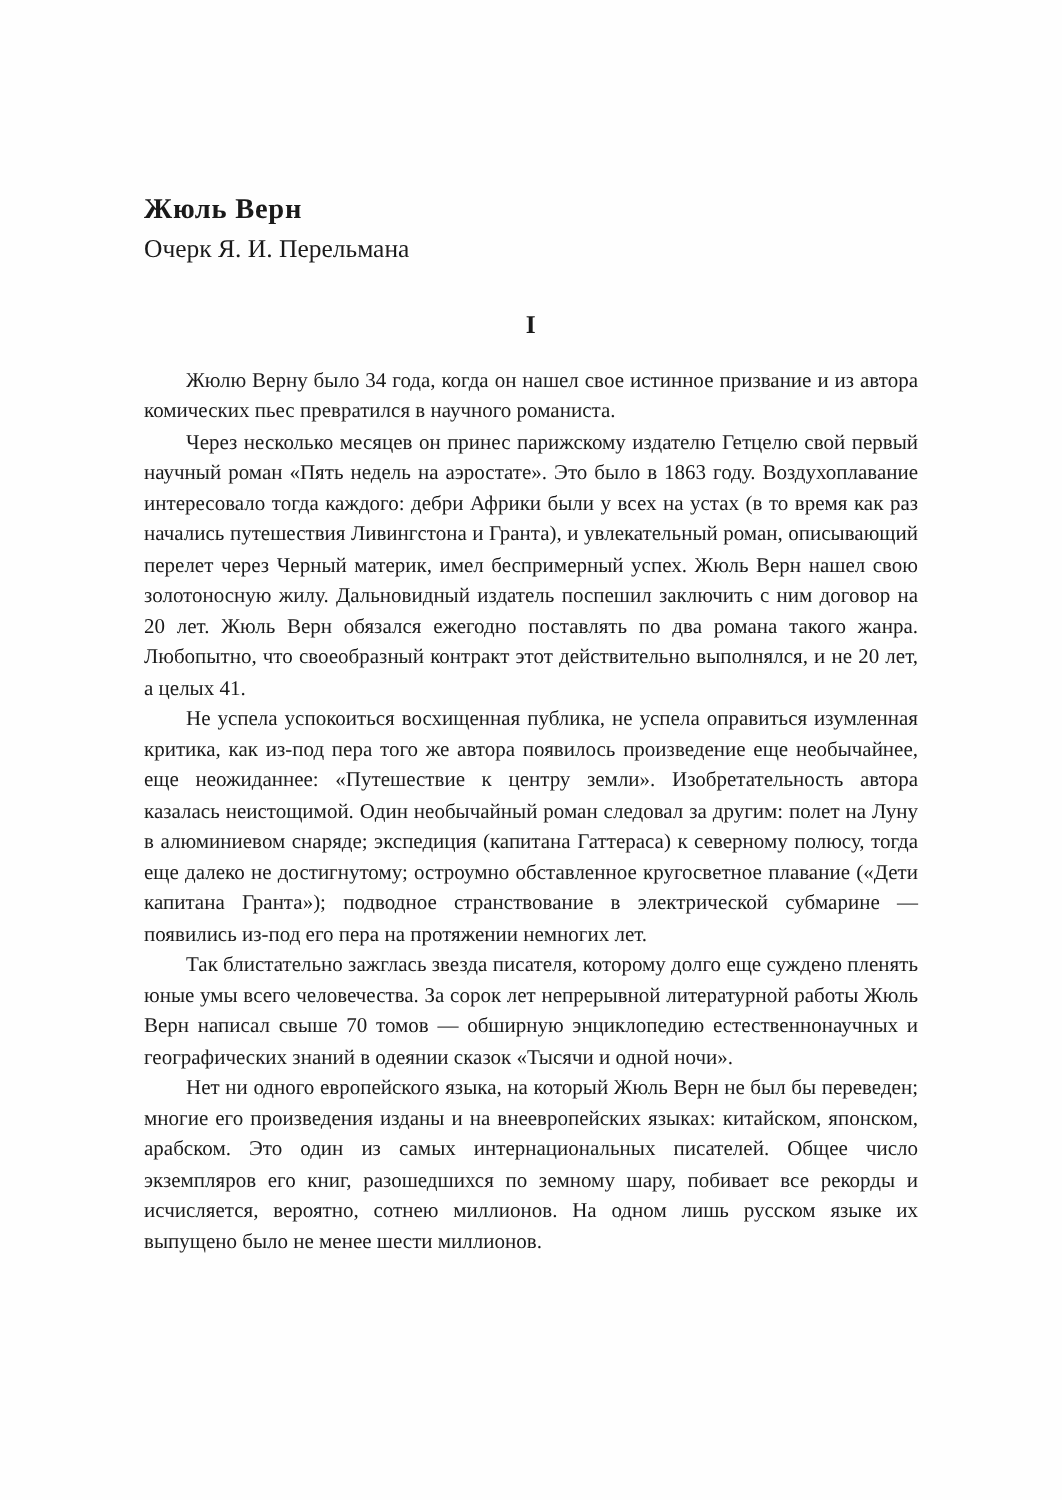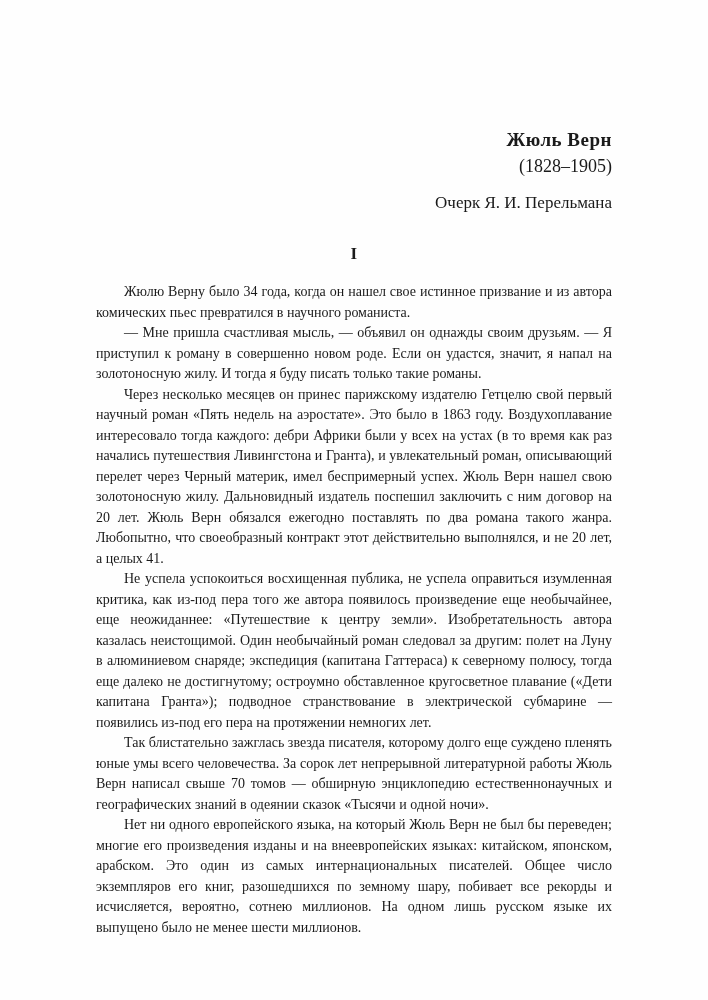--- a/index.html
+++ b/index.html
@@ -16,21 +16,21 @@
   }
   .page {
     position: relative;
     width: 708px;
     height: 1000px;
     box-sizing: border-box;
     padding: 128px 96px 60px 96px;
     background: #fefefe;
   }
   .title-block {
-    text-align: right;
+    text-align: left;
     margin-bottom: 2px;
   }
   .doc-title {
     font-size: 19px;
     font-weight: bold;
     letter-spacing: 0.5px;
     margin: 0 0 3px 0;
     line-height: 1.25;
   }
   .doc-dates {
@@ -59,28 +59,26 @@
     hyphens: manual;
   }
 </style>
 </head>
 <body>
 
 <div class="page">
 
   <div class="title-block">
     <h1 class="doc-title">Жюль Верн</h1>
-    <div class="doc-dates">(1828–1905)</div>
     <div class="doc-subtitle">Очерк Я. И. Перельмана</div>
   </div>
 
   <div class="section-number">I</div>
 
   <div class="body-text">
     <p>Жюлю Верну было 34 года, когда он нашел свое истинное призвание и из автора комических пьес превратился в научного романиста.</p>
-    <p>— Мне пришла счастливая мысль, — объявил он однажды своим друзьям. — Я приступил к роману в совершенно новом роде. Если он удастся, значит, я напал на золотоносную жилу. И тогда я буду писать только такие романы.</p>
     <p>Через несколько месяцев он принес парижскому издателю Гетцелю свой первый научный роман «Пять недель на аэростате». Это было в 1863 году. Воздухоплавание интересовало тогда каждого: дебри Африки были у всех на устах (в то время как раз начались путешествия Ливингстона и Гранта), и увлекательный роман, описывающий перелет через Черный материк, имел беспримерный успех. Жюль Верн нашел свою золотоносную жилу. Дальновидный издатель поспешил заключить с ним договор на 20 лет. Жюль Верн обязался ежегодно поставлять по два романа такого жанра. Любопытно, что своеобразный контракт этот действительно выполнялся, и не 20 лет, а целых 41.</p>
     <p>Не успела успокоиться восхищенная публика, не успела оправиться изумленная критика, как из-под пера того же автора появилось произведение еще необычайнее, еще неожиданнее: «Путешествие к центру земли». Изобретательность автора казалась неистощимой. Один необычайный роман следовал за другим: полет на Луну в алюминиевом снаряде; экспедиция (капитана Гаттераса) к северному полюсу, тогда еще далеко не достигнутому; остроумно обставленное кругосветное плавание («Дети капитана Гранта»); подводное странствование в электрической субмарине — появились из-под его пера на протяжении немногих лет.</p>
     <p>Так блистательно зажглась звезда писателя, которому долго еще суждено пленять юные умы всего человечества. За сорок лет непрерывной литературной работы Жюль Верн написал свыше 70 томов — обширную энциклопедию естественнонаучных и географических знаний в одеянии сказок «Тысячи и одной ночи».</p>
     <p>Нет ни одного европейского языка, на который Жюль Верн не был бы переведен; многие его произведения изданы и на внеевропейских языках: китайском, японском, арабском. Это один из самых интернациональных писателей. Общее число экземпляров его книг, разошедшихся по земному шару, побивает все рекорды и исчисляется, вероятно, сотнею миллионов. На одном лишь русском языке их выпущено было не менее шести миллионов.</p>
   </div>
 
 </div>
 
 </body></html>

